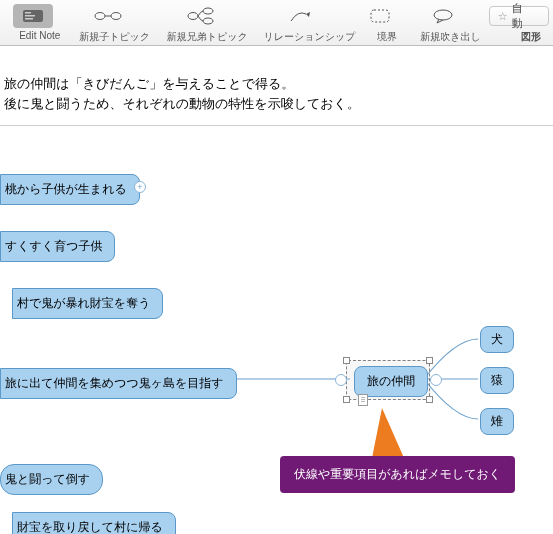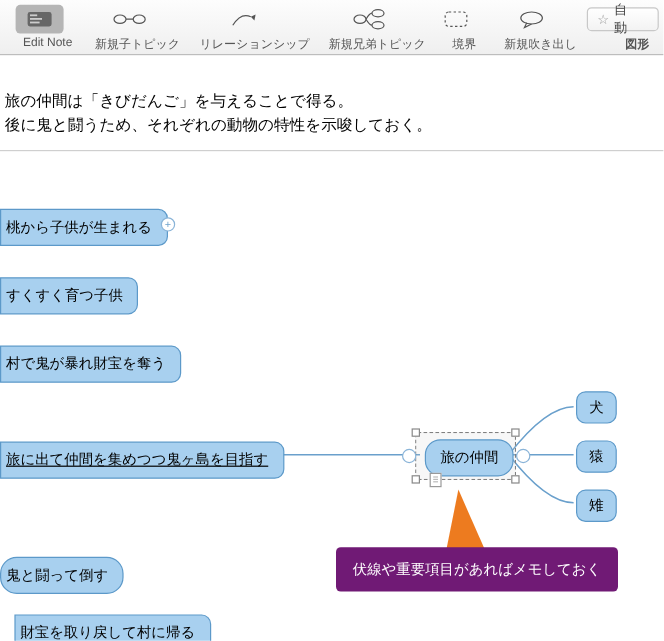--- a/index.html
+++ b/index.html
@@ -173,37 +173,37 @@
       <svg width="28" height="16">
           <ellipse cx="6" cy="8" rx="5" ry="3.5" fill="none" stroke="#555"></ellipse>
           <ellipse cx="22" cy="8" rx="5" ry="3.5" fill="none" stroke="#555"></ellipse>
           <path d="M11 8 H17" stroke="#555"></path>
         </svg>
     </div>
     <span class="tool-label">新規子トピック</span>
   </div>
   <div class="tool-btn">
     <div class="icon-wrap">
-      <svg width="28" height="16">
-          <path d="M3 13 Q 10 2 18 6" stroke="#555" fill="none"></path>
-          <path d="M18 6 l4 -2 l-1 5 z" fill="#555"></path>
-        </svg>
-    </div>
-    <span class="tool-label">リレーションシップ</span>
-  </div>
-  <div class="tool-btn">
-    <div class="icon-wrap">
       <svg width="28" height="18">
           <ellipse cx="7" cy="9" rx="5" ry="3.5" fill="none" stroke="#555"></ellipse>
           <ellipse cx="22" cy="4" rx="5" ry="3" fill="none" stroke="#555"></ellipse>
           <ellipse cx="22" cy="14" rx="5" ry="3" fill="none" stroke="#555"></ellipse>
           <path d="M12 9 Q15 4 17 4 M12 9 Q15 14 17 14" stroke="#555" fill="none"></path>
         </svg>
     </div>
     <span class="tool-label">新規兄弟トピック</span>
+  </div>
+  <div class="tool-btn">
+    <div class="icon-wrap">
+      <svg width="28" height="16">
+          <path d="M3 13 Q 10 2 18 6" stroke="#555" fill="none"></path>
+          <path d="M18 6 l4 -2 l-1 5 z" fill="#555"></path>
+        </svg>
+    </div>
+    <span class="tool-label">リレーションシップ</span>
   </div>
   <div class="tool-btn">
     <div class="icon-wrap">
       <svg width="22" height="16">
           <rect x="2" y="2" width="18" height="12" rx="3" fill="none" stroke="#555" stroke-dasharray="2 2"></rect>
         </svg>
     </div>
     <span class="tool-label">境界</span>
   </div>
   <div class="tool-btn">
@@ -234,31 +234,31 @@
     <path d="M424 253 Q 455 253 478 253" stroke="#6aa0cc" fill="none" stroke-width="1.2"></path>
     <path d="M424 253 Q 455 293 478 293" stroke="#6aa0cc" fill="none" stroke-width="1.2"></path>
     <path d="M230 253 Q 300 253 350 253" stroke="#6aa0cc" fill="none" stroke-width="1.2"></path>
   </svg>
 
   <div class="node left" style="left:0;top:48px;"><span>桃から子供が生まれる</span></div>
   <div class="add-circle" style="left:134px;top:55px;">+</div>
 
   <div class="node left" style="left:0;top:105px;"><span>すくすく育つ子供</span></div>
 
-  <div class="node left" style="left:0;top:162px;"><span>村で鬼が暴れ財宝を奪う</span></div>
-
-  <div class="node left" style="left:0;top:242px;text-decoration:underline;"><span>旅に出て仲間を集めつつ鬼ヶ島を目指す</span></div>
+  <div class="node left" style="left:12px;top:162px;"><span>村で鬼が暴れ財宝を奪う</span></div>
+
+  <div class="node left" style="left:0;top:242px;"><span>旅に出て仲間を集めつつ鬼ヶ島を目指す</span></div>
 
   <div class="selected-wrap" style="left:346px;top:234px;width:84px;height:40px;">
     <div class="sel-handle" style="left:-4px;top:-4px;"></div>
     <div class="sel-handle" style="right:-4px;top:-4px;"></div>
     <div class="sel-handle" style="left:-4px;bottom:-4px;"></div>
     <div class="sel-handle" style="right:-4px;bottom:-4px;"></div>
   </div>
-  <div class="node" style="left:354px;top:240px;border-radius:13px;"><span>旅の仲間</span></div>
+  <div class="node" style="left:354px;top:240px;"><span>旅の仲間</span></div>
   <div class="note-icon" style="left:358px;top:268px;"></div>
   <div class="add-circle" style="left:335px;top:248px;"></div>
   <div class="add-circle" style="left:430px;top:248px;"></div>
 
   <div class="node small" style="left:480px;top:200px;"><span>犬</span></div>
   <div class="node small" style="left:480px;top:241px;"><span>猿</span></div>
   <div class="node small" style="left:480px;top:282px;"><span>雉</span></div>
 
   <div class="node left" style="left:0;top:338px;border-radius:14px;"><span>鬼と闘って倒す</span></div>
   <div class="node left" style="left:12px;top:386px;"><span>財宝を取り戻して村に帰る</span></div>

